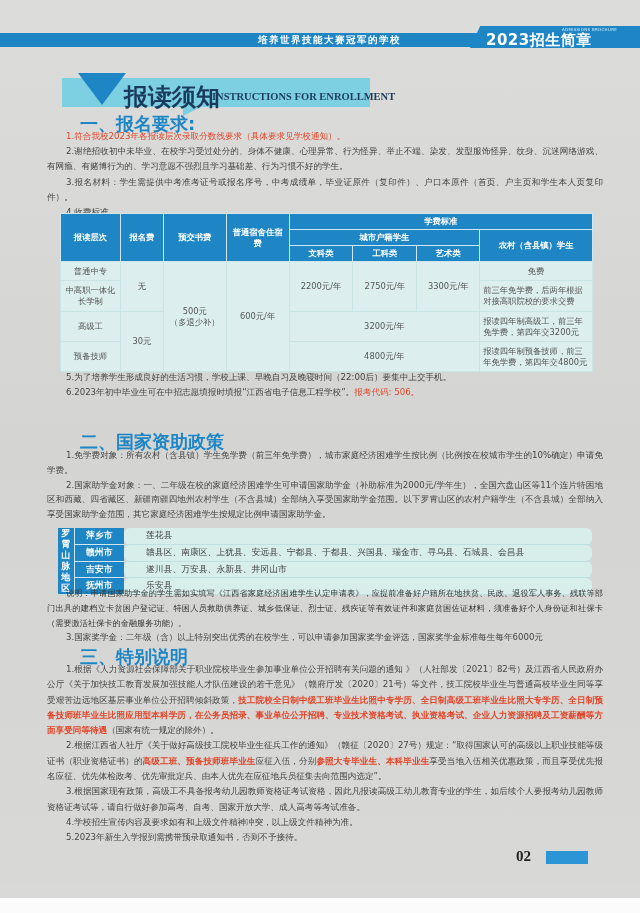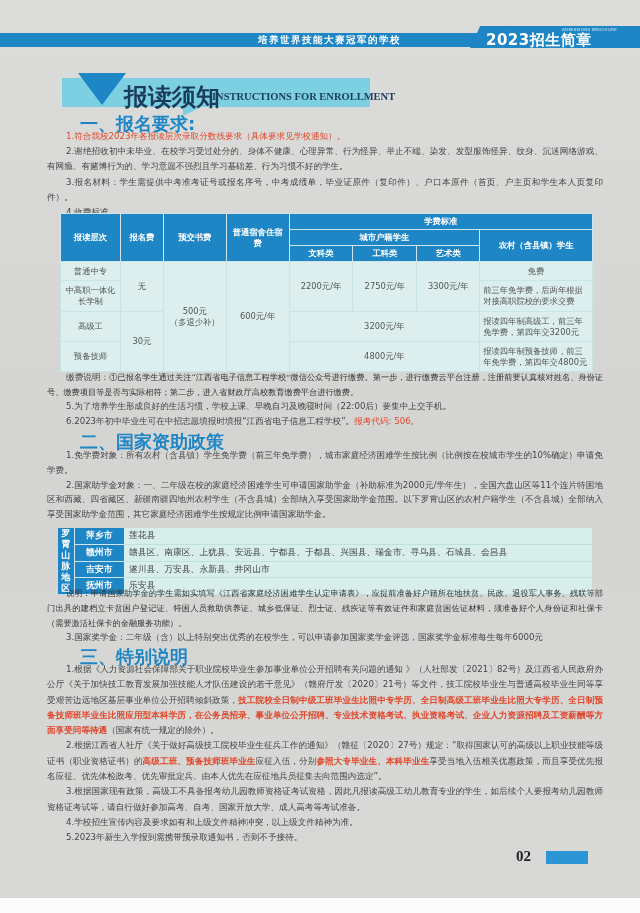--- a/index.html
+++ b/index.html
@@ -63,21 +63,21 @@
   .fee { position: absolute; left: 60px; top: 213px; width: 533px; font-size: 8.3px; }
   .fee th { background: #1f86c6; color: #fff; font-weight: bold; border: 1px solid #cfe6f0; padding: 2px 2px; text-align: center; }
   .fee td { background: #dcefee; border: 1px solid #c8e4e4; text-align: center; color: #555; padding: 2px 3px; }
   .fee td.left { text-align: left; }
 
   
   .region { position: absolute; left: 58px; top: 516px; width: 534px; font-size: 8.8px; margin-top: 12px; }
   .region td { height: 16.5px; border-bottom: 1px solid #bfe0e0; }
   .region .rlabel { background: #1f86c6; color: #fff; font-weight: bold; width: 16px; text-align: center; line-height: 11px; font-size: 9px; border-right: 1px solid #cfe6f0; }
   .region .city { background: #1f86c6; color: #fff; font-weight: bold; width: 50px; text-align: center; border-bottom: 1px solid #cfe6f0; }
-  .region .counties { background: #d7eeea; color: #444; padding-left: 5px; }
+  .region .counties { background: #d7eeea; color: #444; padding-left: 22px; border-radius: 6px; }
 
   .pagenum { position: absolute; left: 516px; top: 848px; font-family: "Liberation Serif", serif; font-weight: bold; font-size: 15px; color: #222; }
   .pagebar { position: absolute; left: 546px; top: 851px; width: 42px; height: 13px; background: #2b95d6; }
 </style>
 </head>
 <body>
 
 <div class="page">
 
   <div class="top-bar"></div>
@@ -153,21 +153,20 @@
     </tr>
     <tr style="height:30px">
       <td>预备技师</td>
       <td colspan="3">4800元/年</td>
       <td class="left">报读四年制预备技师，前三年免学费，第四年交4800元</td>
     </tr>
   </tbody>
     </table>
 
   <div class="p" style="top:370px; line-height:14.5px;">
-    <div><span class="ind"></span><span>缴费说明：</span><span class="serif">①已报名学生通过关注“江西省电子信息工程学校”微信公众号进行缴费。第一步，进行缴费云平台注册，注册前要认真核对姓名、身份证号、缴费项目等是否与实际相符；第二步，进入省财政厅高校教育缴费平台进行缴费。</span></div>
     <div><span class="ind"></span><span>5.为了培养学生形成良好的生活习惯，学校上课、早晚自习及晚寝时间（22:00后）要集中上交手机。</span></div>
     <div><span class="ind"></span><span>6.2023年初中毕业生可在中招志愿填报时填报“江西省电子信息工程学校”。</span><span class="red">报考代码: 506。</span></div>
   </div>
 
   <div class="sec-h" style="left:80px; top:430px;">二、国家资助政策</div>
   <div class="p" style="top:448px; line-height:14.8px;">
     <div><span class="ind"></span><span>1.免学费对象：所有农村（含县镇）学生免学费（前三年免学费），城市家庭经济困难学生按比例（比例按在校城市学生的10%确定）申请免学费。</span></div>
     <div><span class="ind"></span><span>2.国家助学金对象：一、二年级在校的家庭经济困难学生可申请国家助学金（补助标准为2000元/学年生），全国六盘山区等11个连片特困地区和西藏、四省藏区、新疆南疆四地州农村学生（不含县城）全部纳入享受国家助学金范围。以下罗霄山区的农村户籍学生（不含县城）全部纳入享受国家助学金范围，其它家庭经济困难学生按规定比例申请国家助学金。</span></div>
   </div>
 

